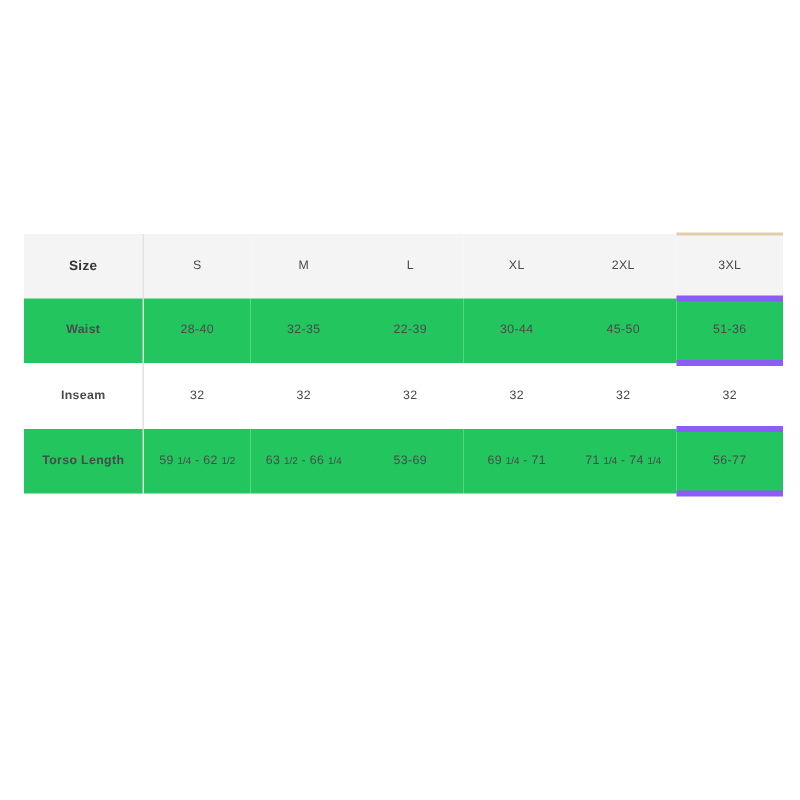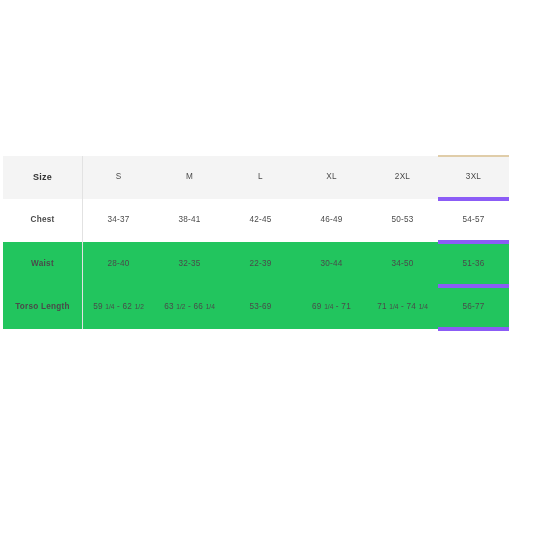--- a/index.html
+++ b/index.html
@@ -17,21 +17,21 @@
 
   .page {
     position: relative;
     width: 533px;
     height: 533px;
     background: #ffffff;
   }
 
   .chart-wrap {
     position: absolute;
-    left: 3px;
+    left: 16px;
     top: 155px;
     width: 505px;
   }
 
   table.size-chart {
     border-collapse: collapse;
     width: 505px;
     table-layout: fixed;
   }
 
@@ -105,40 +105,40 @@
         <tr class="header-row">
           <td class="cell-label col-label">Size</td>
           <td class="cell-size col-size">S</td>
           <td class="cell-size col-size">M</td>
           <td class="cell-size col-size">L</td>
           <td class="cell-size col-size">XL</td>
           <td class="cell-size col-size">2XL</td>
           <td class="cell-size col-size cell-highlight">3XL</td>
         </tr>
 
-        <tr class="row-plain">
-          <td class="cell-label col-label">Chest</td>
-          <td class="col-size">34-37</td>
-          <td class="col-size">38-41</td>
-          <td class="col-size">42-45</td>
-          <td class="col-size">46-49</td>
-          <td class="col-size">50-53</td>
-          <td class="col-size cell-highlight">54-57</td>
-        </tr>
 
         <tr class="row-shaded">
           <td class="cell-label col-label">Waist</td>
           <td class="col-size">28-40</td>
           <td class="col-size">32-35</td>
           <td class="col-size">22-39</td>
           <td class="col-size">30-44</td>
-          <td class="col-size">34-50</td>
+          <td class="col-size">45-50</td>
           <td class="col-size cell-highlight">51-36</td>
         </tr>
 
+        <tr class="row-plain">
+          <td class="cell-label col-label">Inseam</td>
+          <td class="col-size">32</td>
+          <td class="col-size">32</td>
+          <td class="col-size">32</td>
+          <td class="col-size">32</td>
+          <td class="col-size">32</td>
+          <td class="col-size cell-highlight">32</td>
+        </tr>
 
         <tr class="row-shaded">
           <td class="cell-label col-label">Torso Length</td>
           <td class="col-size">59 <span class="frac">1/4</span> - 62 <span class="frac">1/2</span></td>
           <td class="col-size">63 <span class="frac">1/2</span> - 66 <span class="frac">1/4</span></td>
           <td class="col-size">53-69</td>
           <td class="col-size">69 <span class="frac">1/4</span> - 71</td>
           <td class="col-size">71 <span class="frac">1/4</span> - 74 <span class="frac">1/4</span></td>
           <td class="col-size cell-highlight">56-77</td>
         </tr>

